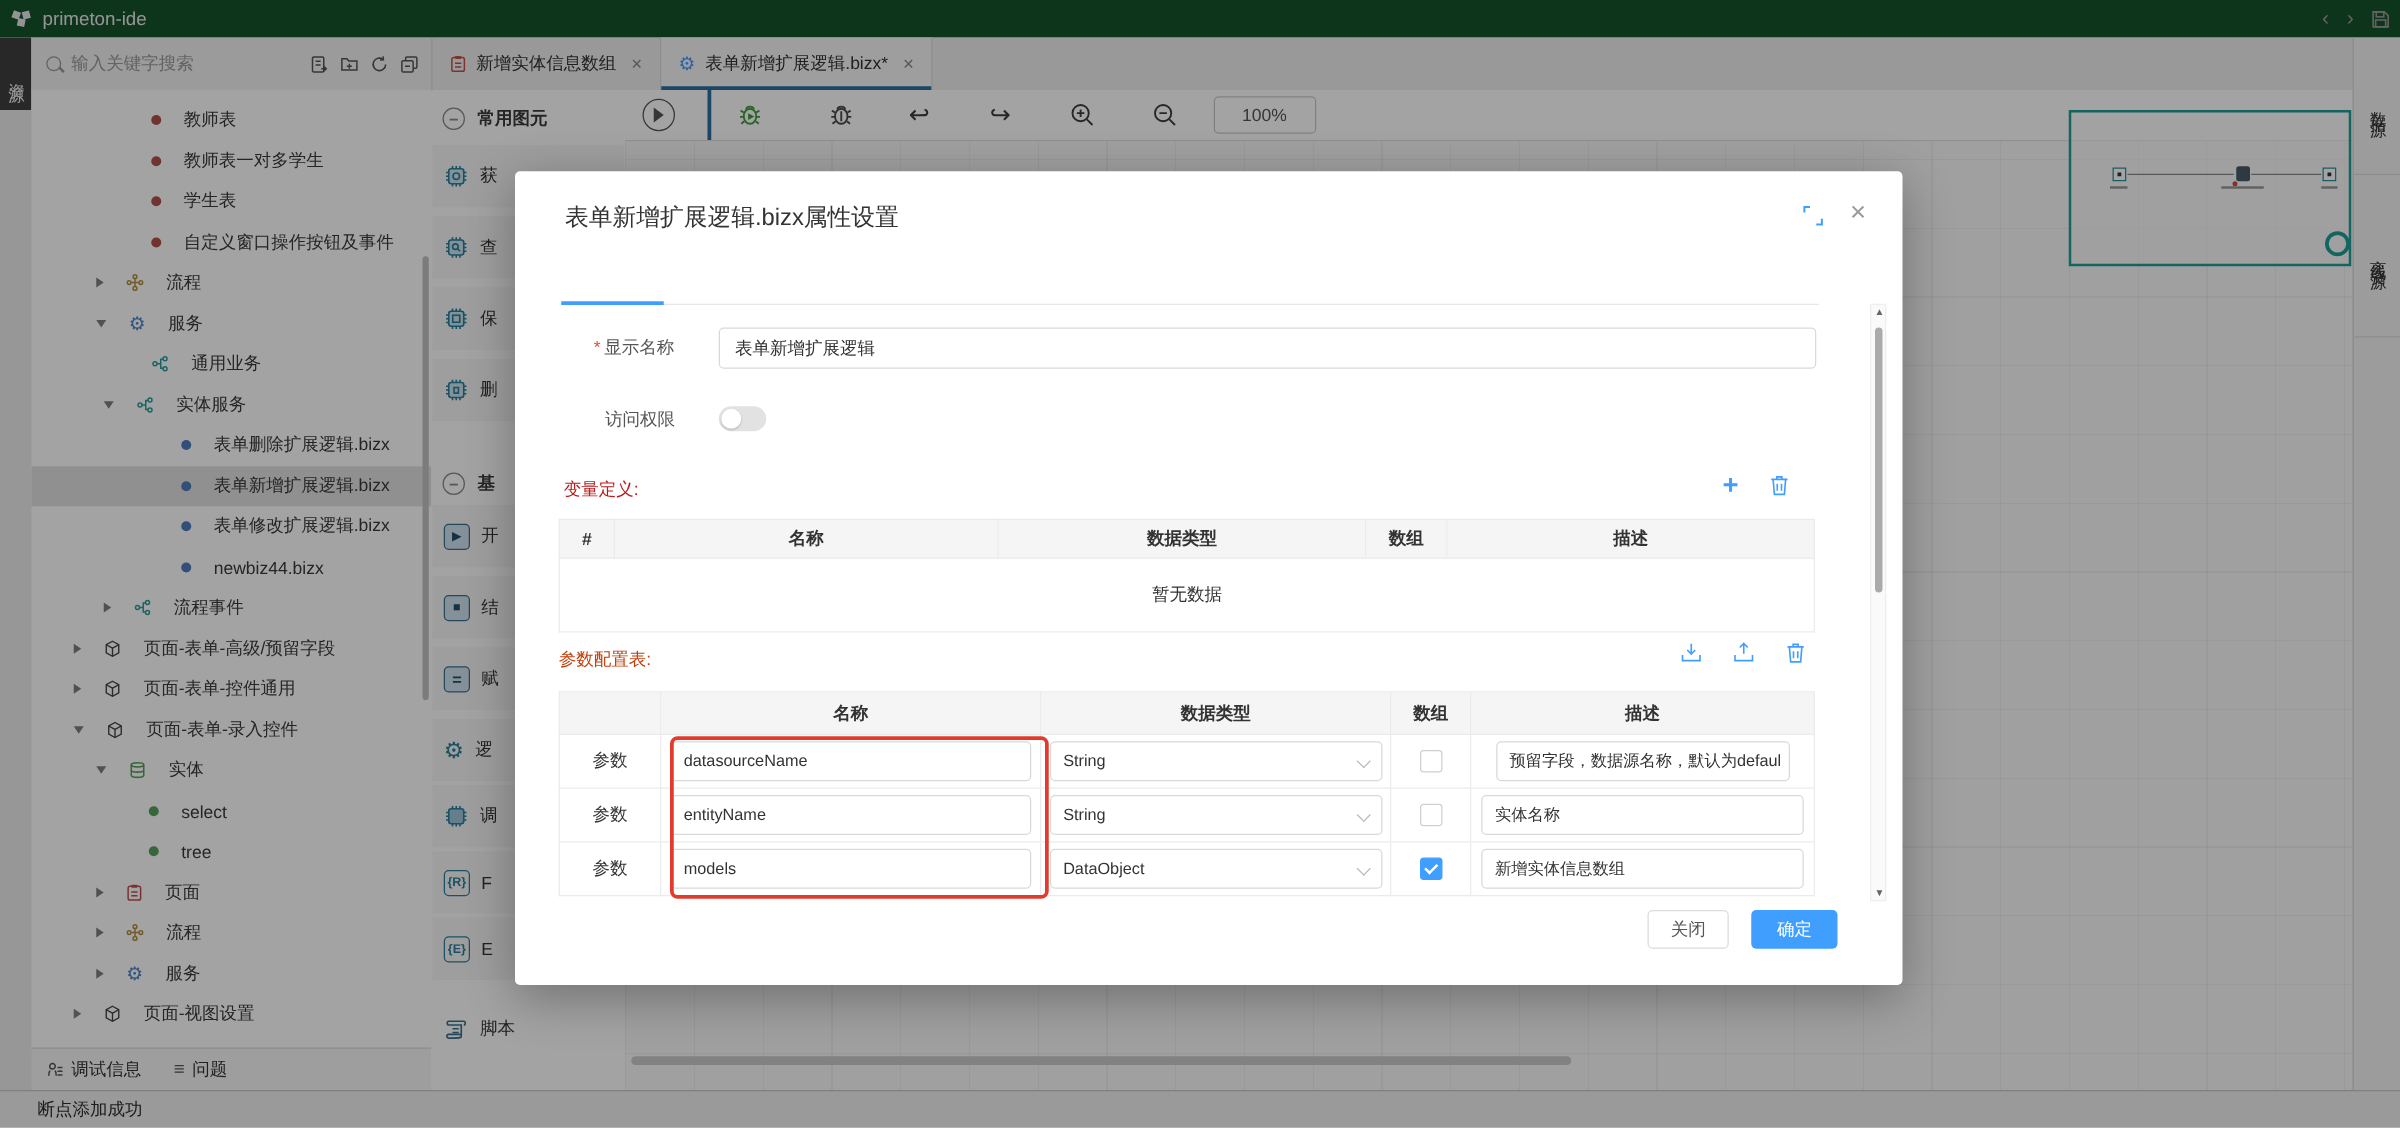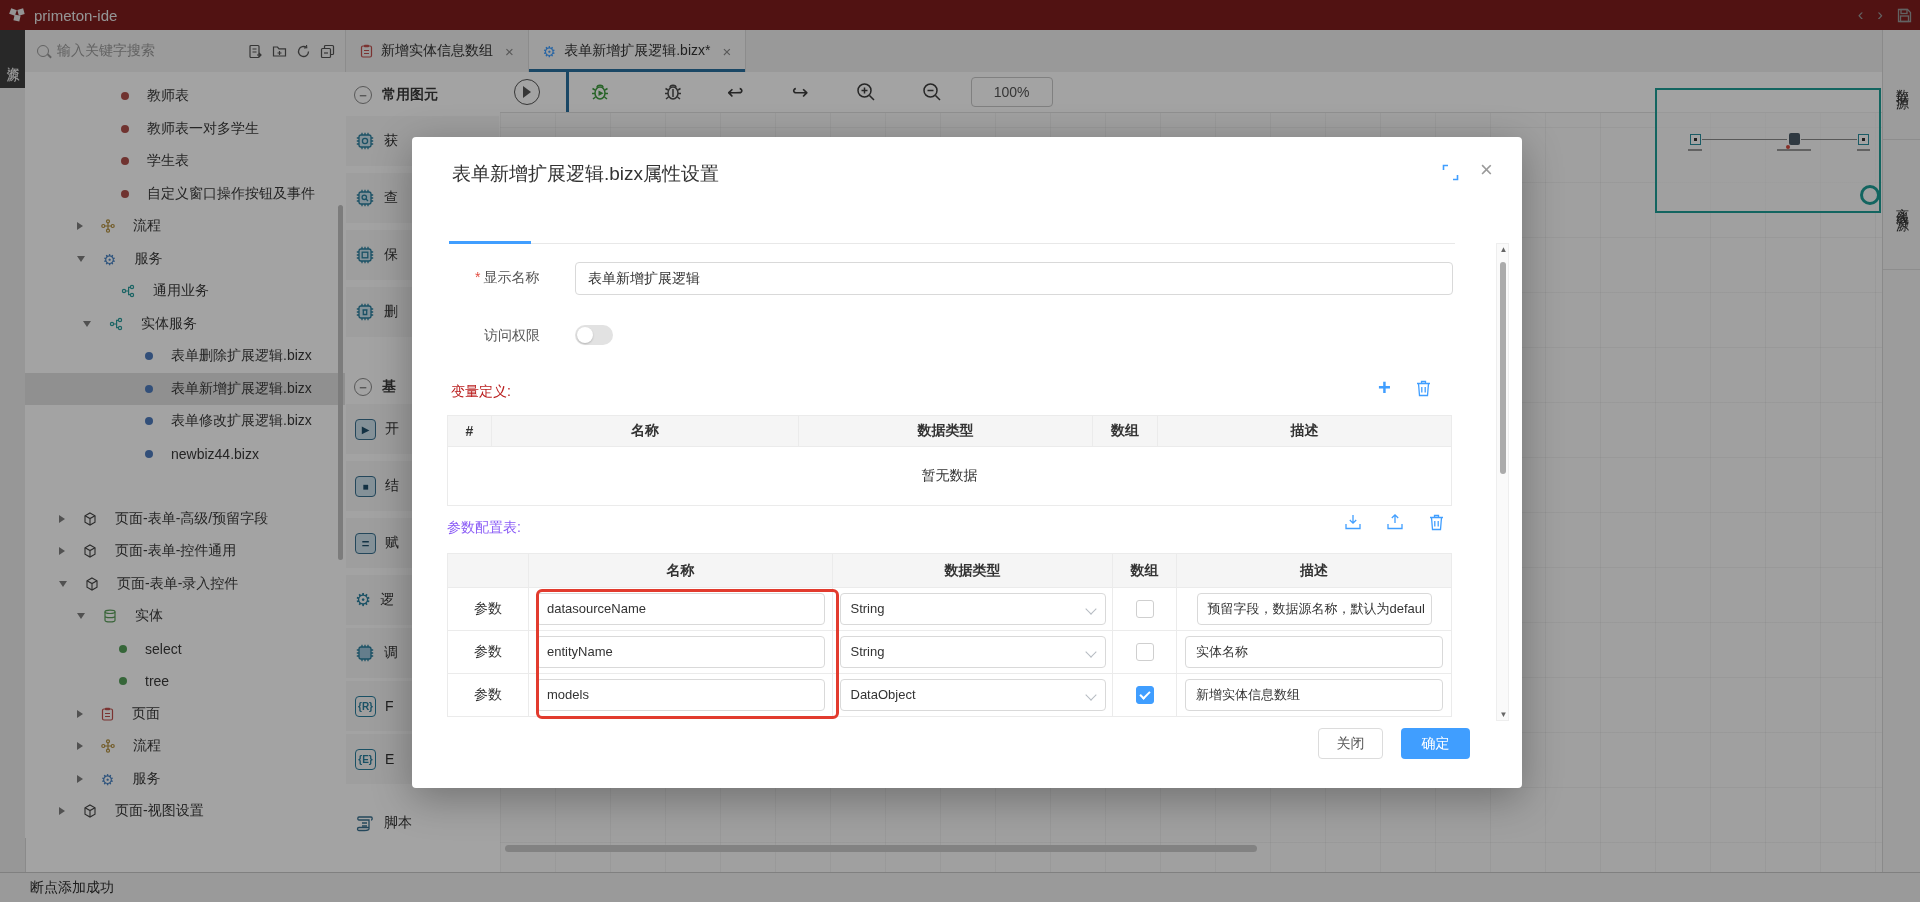--- a/index.html
+++ b/index.html
@@ -1,20 +1,20 @@
 <!DOCTYPE html>
 <html><head>
 <meta charset="utf-8">
 <style>
   html,body{margin:0;padding:0;background:#888;}
   #app{position:relative;width:1920px;height:902px;overflow:hidden;background:#fff;
        font-family:"Liberation Sans","DejaVu Sans",sans-serif;font-size:14px;color:#333;}
   .abs{position:absolute;}
   
-  .titlebar{position:absolute;left:0;top:0;width:1920px;height:30px;background:#7f1d1d;display:flex;align-items:center;}
+  .titlebar{position:absolute;left:0;top:0;width:1920px;height:30px;background:#14532d;display:flex;align-items:center;}
   .titlebar .logo{margin-left:8px;width:18px;height:18px;}
   .titlebar .apptitle{color:#e8e8e8;font-size:15px;margin-left:8px;}
   .winnav{position:absolute;top:0;right:8px;height:30px;display:flex;align-items:center;gap:14px;color:#9a9a9a;font-size:17px;}
   
   .lrail{position:absolute;left:0;top:30px;width:25px;height:842px;background:#ececec;border-right:1px solid #d8d8d8;}
   .lrail .railtab{position:absolute;left:0;top:0;width:25px;height:58px;background:#3f3f3f;color:#eee;
       writing-mode:vertical-rl;text-orientation:upright;display:flex;align-items:center;justify-content:center;font-size:13px;letter-spacing:3px;}
   
   .searchrow{position:absolute;left:25px;top:30px;width:320px;height:42px;background:#f2f2f2;border-bottom:1px solid #d6d6d6;display:flex;align-items:center;}
   .mag{width:10px;height:10px;border:1.5px solid #9a9a9a;border-radius:50%;position:relative;margin-left:12px;}
@@ -240,20 +240,32 @@
         <span>表单新增扩展逻辑.bizx</span>
       </div>
     <div class="row" style="top:333px;padding-left:120px">
         <span class="dot blue"></span>
         <span>表单修改扩展逻辑.bizx</span>
       </div>
     <div class="row" style="top:366px;padding-left:120px">
         <span class="dot blue"></span>
         <span>newbiz44.bizx</span>
       </div>
+    <div class="row" style="top:398px;padding-left:58px">
+        <span class="car r"></span>
+        <svg width="14" height="14" viewBox="0 0 14 14">
+          <g fill="none" stroke="#2a9d9d" stroke-width="1.2">
+            <circle cx="3" cy="7" r="1.6"></circle>
+            <circle cx="11" cy="3" r="1.6"></circle>
+            <circle cx="11" cy="11" r="1.6"></circle>
+            <path d="M4.6 7h3M7.6 7V3.4h1.8M7.6 7v3.6h1.8"></path>
+          </g>
+        </svg>
+        <span>流程事件</span>
+      </div>
     <div class="row" style="top:431px;padding-left:34px">
         <span class="car r"></span>
         <svg width="14" height="14" viewBox="0 0 14 14">
           <g fill="none" stroke="#444" stroke-width="1.1">
             <path d="M7 1l5 2.8v6.4L7 13 2 10.2V3.8z"></path>
             <path d="M2 3.8l5 2.7 5-2.7M7 6.5V13"></path>
           </g>
         </svg>
         <span>页面-表单-高级/预留字段</span>
       </div>
@@ -330,20 +342,35 @@
           <g fill="none" stroke="#444" stroke-width="1.1">
             <path d="M7 1l5 2.8v6.4L7 13 2 10.2V3.8z"></path>
             <path d="M2 3.8l5 2.7 5-2.7M7 6.5V13"></path>
           </g>
         </svg>
         <span>页面-视图设置</span>
       </div>
   </div>
   <div class="sbscroll"></div>
 
+  <div class="bottabs">
+    <span class="bt">
+        <svg width="14" height="14" viewBox="0 0 14 14">
+          <g fill="none" stroke="#555" stroke-width="1.2">
+            <circle cx="5" cy="4" r="2.2"></circle>
+            <path d="M3 7.5C2 8.5 2 10 2 11.5M7 7.5c1 1 1 2.5 1 4M9 5h4M9 8h4M9 11h4"></path>
+          </g>
+        </svg>
+        <span>调试信息</span>
+      </span>
+    <span class="bt">
+        <span style="color:#555;font-size:15px">≡</span>
+        <span>问题</span>
+      </span>
+  </div>
 
   <div class="tabbar">
     <div class="tab first">
       <svg width="13" height="14" viewBox="0 0 13 14">
           <g fill="none" stroke="#c0504d" stroke-width="1.2">
             <rect x="1.5" y="2" width="10" height="11" rx="1.5"></rect>
             <rect x="4" y="0.8" width="5" height="2.4" rx="0.8" fill="#c0504d" stroke="none"></rect>
             <path d="M4 6.5h5M4 9.5h5"></path>
           </g>
         </svg>
@@ -569,21 +596,21 @@
         <th>数据类型</th>
         <th>数组</th>
         <th>描述</th>
       </tr>
       <tr style="height:59px">
             <td colspan="5" class="empty">暂无数据</td>
           </tr>
     </tbody>
       </table>
 
-    <div class="flabel" style="left:35px;top:382px;color:#8b5cf6">参数配置表:</div>
+    <div class="flabel" style="left:35px;top:382px;color:#c2410c">参数配置表:</div>
     <div class="secicons" style="left:932px;top:376px">
       <svg width="18" height="18" viewBox="0 0 18 18">
           <g fill="none" stroke="#409EFF" stroke-width="1.3">
             <path d="M9 2v8M5.8 7 9 10.2 12.2 7M2 11v4.5h14V11"></path>
           </g>
         </svg>
       <svg width="18" height="18" viewBox="0 0 18 18">
           <g fill="none" stroke="#409EFF" stroke-width="1.3">
             <path d="M9 10V2M5.8 5 9 1.8 12.2 5M2 11v4.5h14V11"></path>
           </g>

